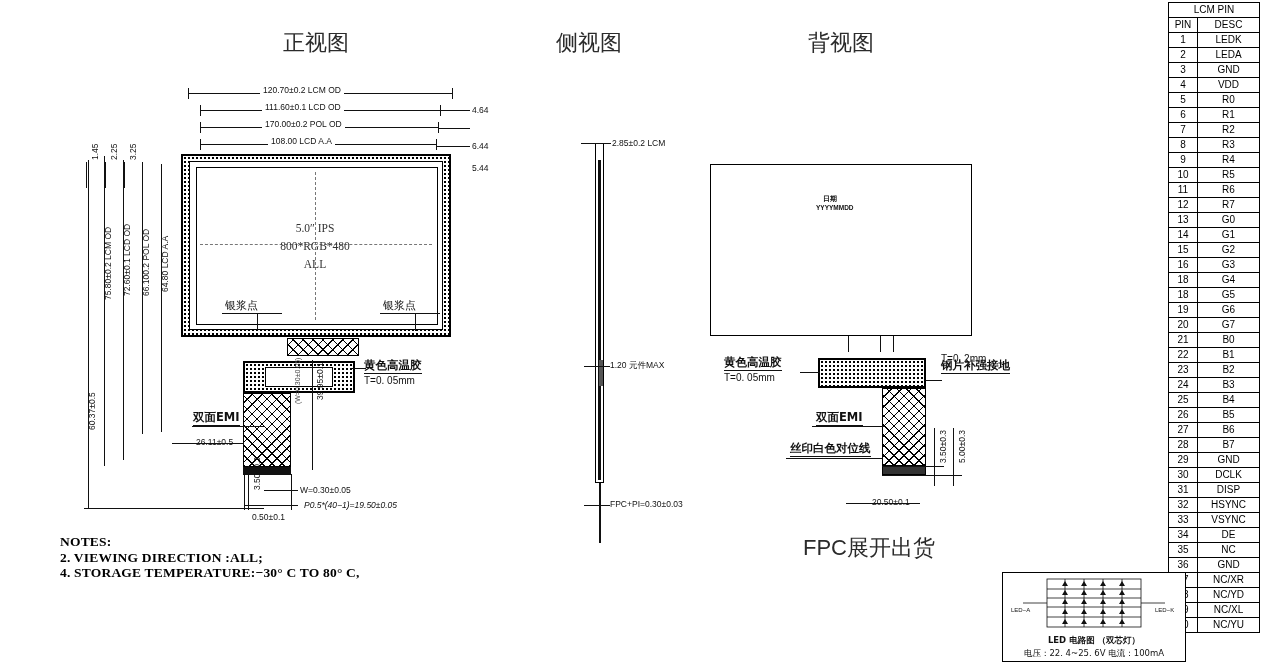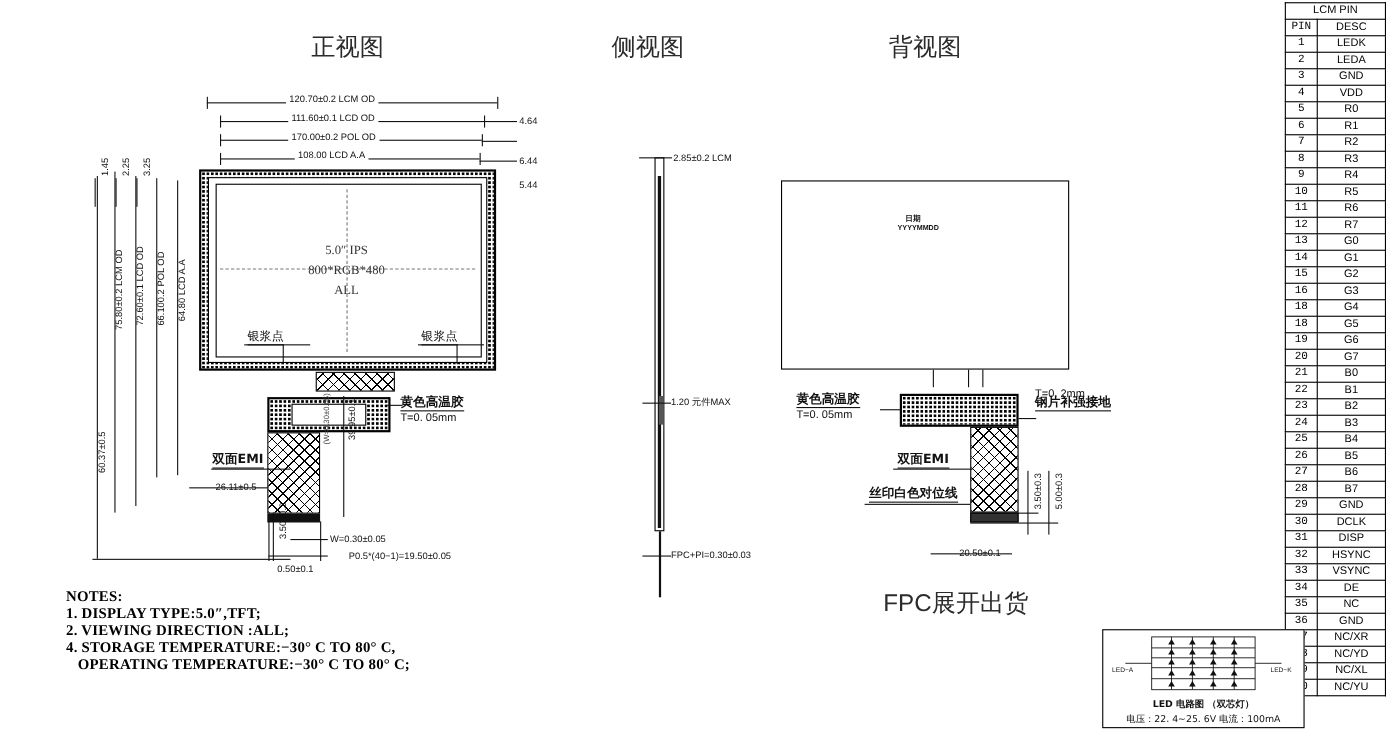--- a/index.html
+++ b/index.html
@@ -16,21 +16,21 @@
   .hl{height:1px;}
   .vl{width:1px;}
   .notes{font-family:"Liberation Serif",serif;font-size:13.5px;font-weight:bold;
          color:#000;line-height:15.6px;white-space:pre;letter-spacing:.2px;}
   
   #pintable{position:absolute;left:1168px;top:2px;width:92px;border:1px solid #000;
             border-collapse:collapse;font-family:"Liberation Sans",sans-serif;}
   #pintable td{border:1px solid #000;font-size:10px;text-align:center;height:14px;
                line-height:14px;padding:0;color:#000;}
   #pintable td.hd{font-size:10px;}
-  #pintable td.pn{width:28px;font-family:Liberation Mono, monospace;}
+  #pintable td.pn{width:28px;}
   
   #ledbox{position:absolute;left:1002px;top:572px;width:182px;height:88px;border:1px solid #000;background:#fff;}
   .ledcap{font-family:"DejaVu Sans",sans-serif;font-size:8.5px;color:#111;text-align:center;white-space:nowrap;}
   .ledsm{font-family:"Liberation Sans",sans-serif;font-size:6px;color:#111;}
   
   .hatch-dot{background-image:radial-gradient(#000 42%,transparent 44%);background-size:4px 4px;}
   .hatch-x{background-image:repeating-linear-gradient(45deg,#000 0 1px,transparent 1px 7px),
                            repeating-linear-gradient(-45deg,#000 0 1px,transparent 1px 7px);}
   .screen{background:#fff;border:1px solid #000;}
   .ctr{font-family:"Liberation Serif",serif;font-size:11.5px;color:#333;text-align:center;white-space:nowrap;}
@@ -127,21 +127,21 @@
 
   <div class="abs dim" style="left:196px;top:437px;">26.11±0.5</div>
   <div class="ln hl abs" style="left:172px;top:443px;width:72px;"></div>
   <div class="abs dimv" style="left:315px;top:400px;">39.95±0.1</div>
   <div class="ln vl abs" style="left:312px;top:360px;height:110px;"></div>
   <div class="abs dimv" style="left:252px;top:490px;">3.50±0.3</div>
   <div class="ln vl abs" style="left:248px;top:466px;height:44px;"></div>
   <div class="abs dim" style="left:252px;top:512px;">0.50±0.1</div>
   <div class="abs dim" style="left:300px;top:485px;">W=0.30±0.05</div>
   <div class="ln hl abs" style="left:264px;top:490px;width:34px;"></div>
-  <div class="abs dim" style="left:317px;top:500px;">P0.5*(40−1)=19.50±0.05</div>
+  <div class="abs dim" style="left:304px;top:500px;font-style:italic;">P0.5*(40−1)=19.50±0.05</div>
   <div class="ln hl abs" style="left:244px;top:505px;width:54px;"></div>
   <div class="ln vl abs" style="left:244px;top:474px;height:36px;"></div>
   <div class="ln vl abs" style="left:291px;top:474px;height:36px;"></div>
   <div class="abs dimv" style="left:294px;top:404px;font-size:7px;color:#444;">(W=0.30±0.05)</div>
 </div>
 
 <div>
   <div class="abs" style="left:595px;top:143px;width:9px;height:340px;border:1px solid #000;box-sizing:border-box;background:#fff;"></div>
   <div class="abs" style="left:598px;top:160px;width:3px;height:320px;background:#111;"></div>
   <div class="abs" style="left:599px;top:360px;width:4px;height:26px;background:#555;"></div>
@@ -190,24 +190,22 @@
   <div class="ln vl abs" style="left:953px;top:428px;height:58px;"></div>
   <div class="ln hl abs" style="left:882px;top:466px;width:62px;"></div>
   <div class="ln hl abs" style="left:882px;top:475px;width:80px;"></div>
 
   <div class="abs dim" style="left:872px;top:497px;">20.50±0.1</div>
   <div class="ln hl abs" style="left:846px;top:503px;width:74px;"></div>
 </div>
 
 <div class="abs" style="left:60px;top:534px;">
   <div class="notes">NOTES:</div>
-  <div class="notes">1. DISPLAY TYPE:5.0″,TFT;</div>
   <div class="notes">2. VIEWING DIRECTION :ALL;</div>
   <div class="notes">4. STORAGE TEMPERATURE:−30° C TO 80° C,</div>
-  <div class="notes">   OPERATING TEMPERATURE:−30° C TO 80° C;</div>
 </div>
 
 <table id="pintable">
   <tbody>
     <tr>
       <td class="hd" colspan="2">LCM  PIN</td>
     </tr>
     <tr>
       <td class="hd pn">PIN</td>
       <td class="hd">DESC</td>

